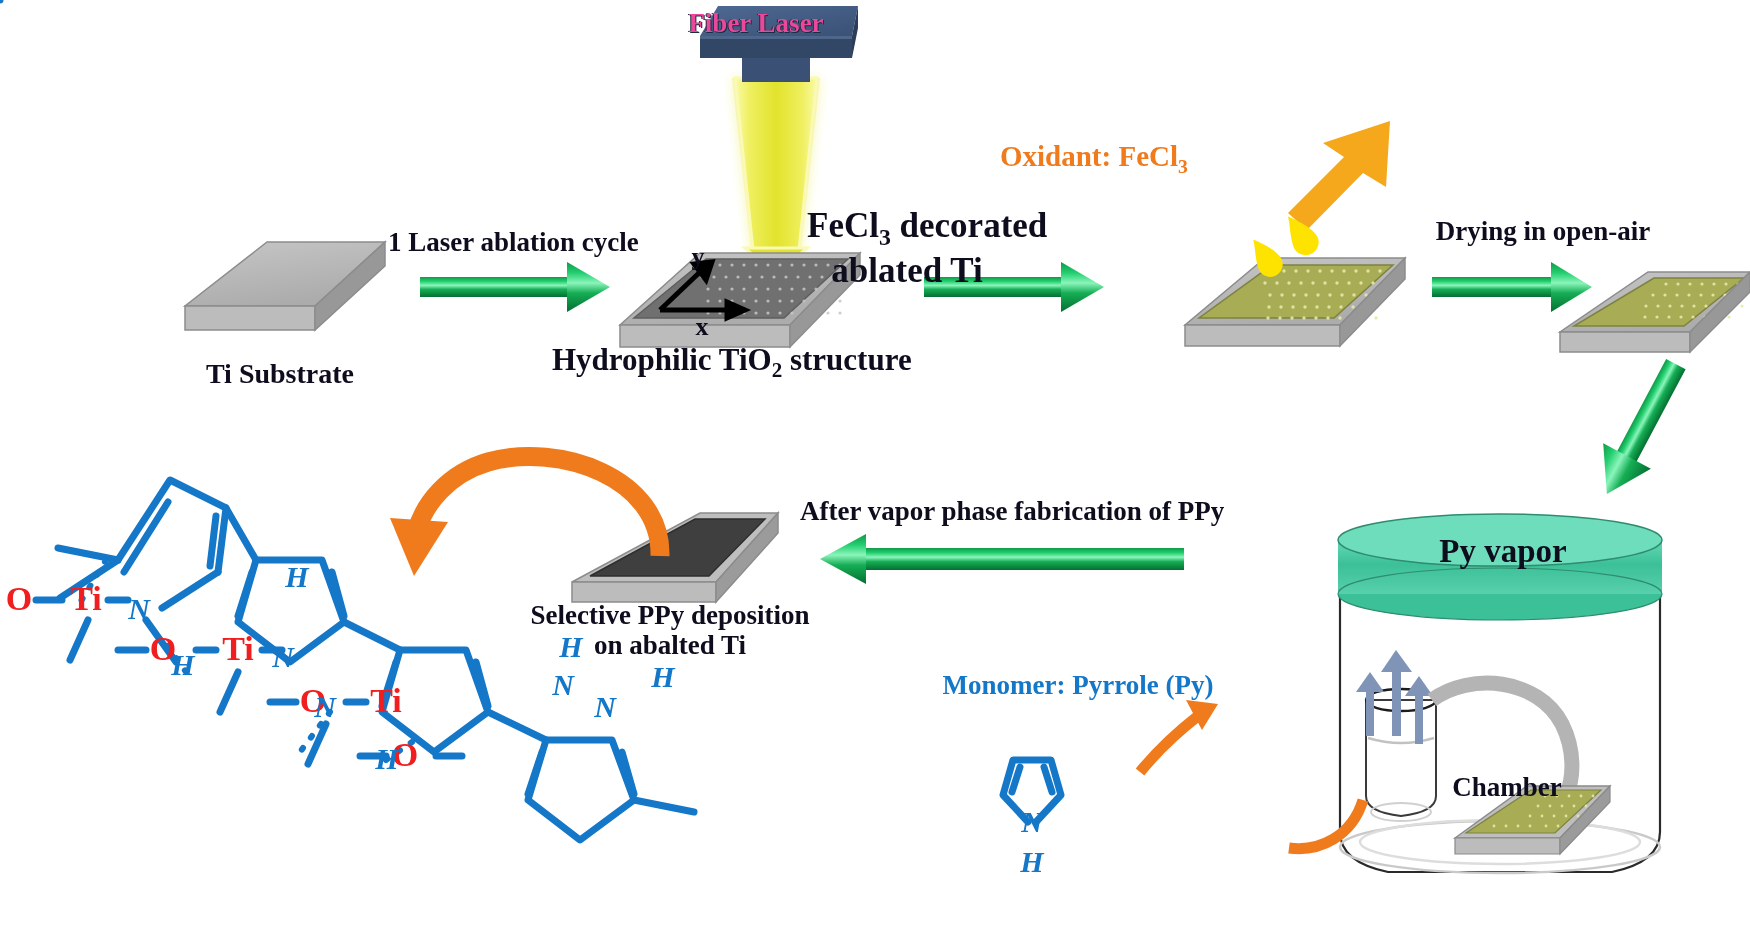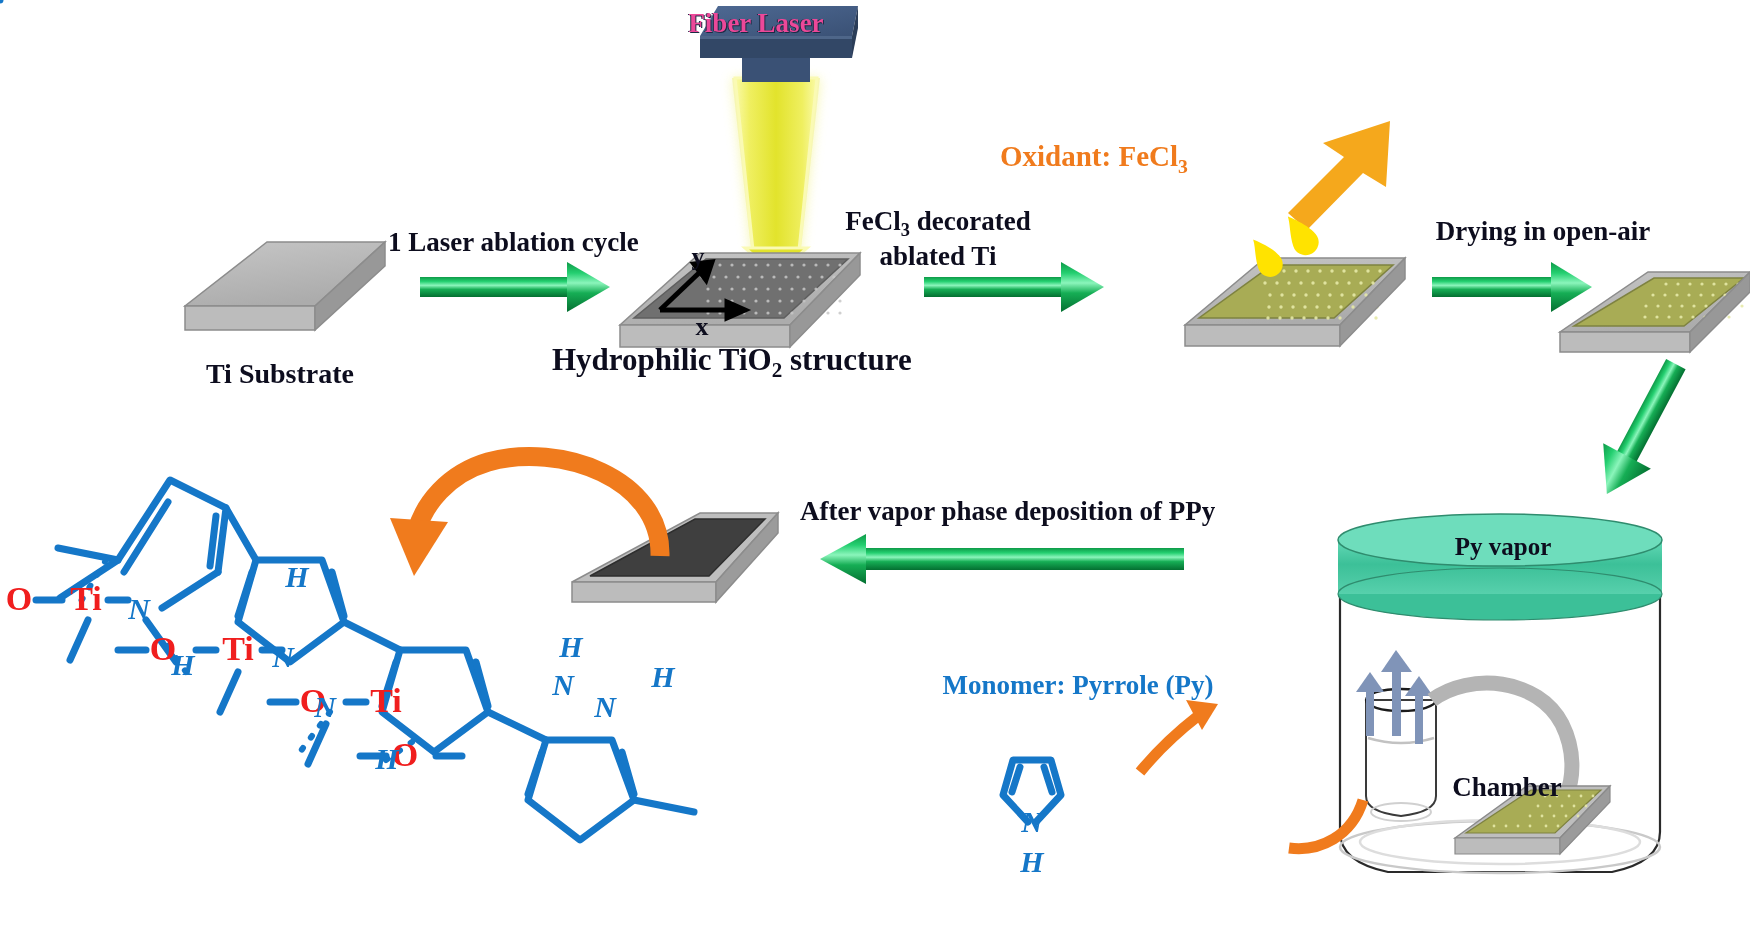--- a/index.html
+++ b/index.html
@@ -477,35 +477,39 @@
        text-shadow:1px 1px 0 #1B2B44, -1px 0 0 #1B2B44;">Fiber Laser</div>
 
   <div class="lbl blk" style="left:190px;top:348px;width:180px;font-size:28px;margin-top:10px;">Ti Substrate</div>
 
   <div class="lbl blk" style="left:552px;top:343px;width:300px;font-size:31px;">
     <span>Hydrophilic TiO</span><span class="sub">2</span><span> structure</span><br>
   </div>
 
   <div class="lbl blk" style="left:388px;top:227px;width:250px;font-size:27px;text-align:center;">1 Laser ablation cycle</div>
 
-  <div class="lbl blk" style="left:838px;top:206px;width:200px;font-size:27px;text-align:center;">
+  <div class="lbl blk" style="left:807px;top:206px;width:200px;font-size:35px;text-align:center;">
     <span>FeCl</span><span class="sub">3</span><span> decorated</span><br>
     <span>ablated Ti</span>
   </div>
 
   <div class="lbl blk" style="left:1412px;top:216px;width:262px;font-size:27px;">Drying in open-air</div>
 
   <div class="lbl org" style="left:1000px;top:140px;width:190px;font-size:29px;text-align:left;">
     <span>Oxidant:  FeCl</span><span class="sub">3</span>
   </div>
 
-  <div class="lbl blk" style="left:800px;top:496px;width:400px;font-size:27px;">After vapor phase deposition of PPy</div>
-
-
-  <div class="lbl blk" style="left:1408px;top:533px;width:190px;font-size:25px;font-family:Liberation Serif, serif;">Py vapor</div>
+  <div class="lbl blk" style="left:800px;top:496px;width:400px;font-size:27px;">After vapor phase fabrication of PPy</div>
+
+  <div class="lbl blk" style="left:520px;top:600px;width:300px;font-size:27px;">
+    <span>Selective PPy deposition</span><br>
+    <span>on abalted Ti</span>
+  </div>
+
+  <div class="lbl blk" style="left:1408px;top:533px;width:190px;font-size:33px;font-family:Liberation Serif, serif;">Py vapor</div>
 
   <div class="lbl blk" style="left:1412px;top:772px;width:190px;font-size:27px;">Chamber</div>
 
   <div class="lbl blu" style="left:928px;top:661px;width:300px;font-size:27px;margin-top:9px;">Monomer: Pyrrole (Py)</div>
 
   <div class="lbl blk" style="left:686px;top:242px;width:24px;font-size:26px;">y</div>
   <div class="lbl blk" style="left:690px;top:312px;width:24px;font-size:26px;">x</div>
 
   <div class="lbl" style="left:2px;top:580px;width:34px;font-size:34px;color:#F01E1E;font-style:normal;">O</div>
   <div class="lbl" style="left:62px;top:580px;width:48px;font-size:34px;color:#F01E1E;">Ti</div>

